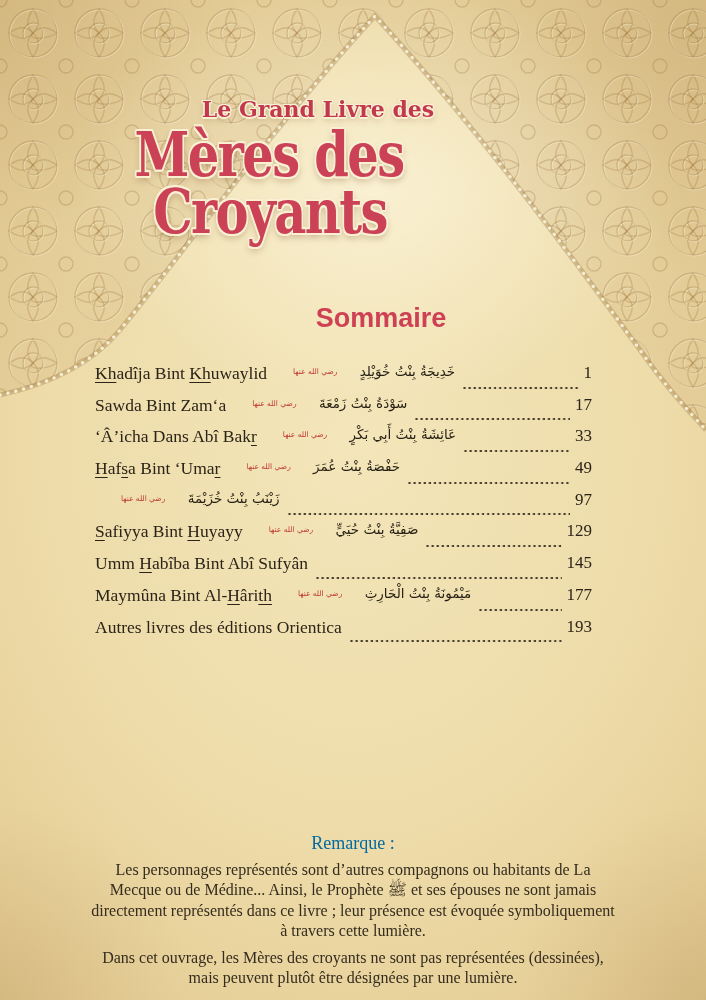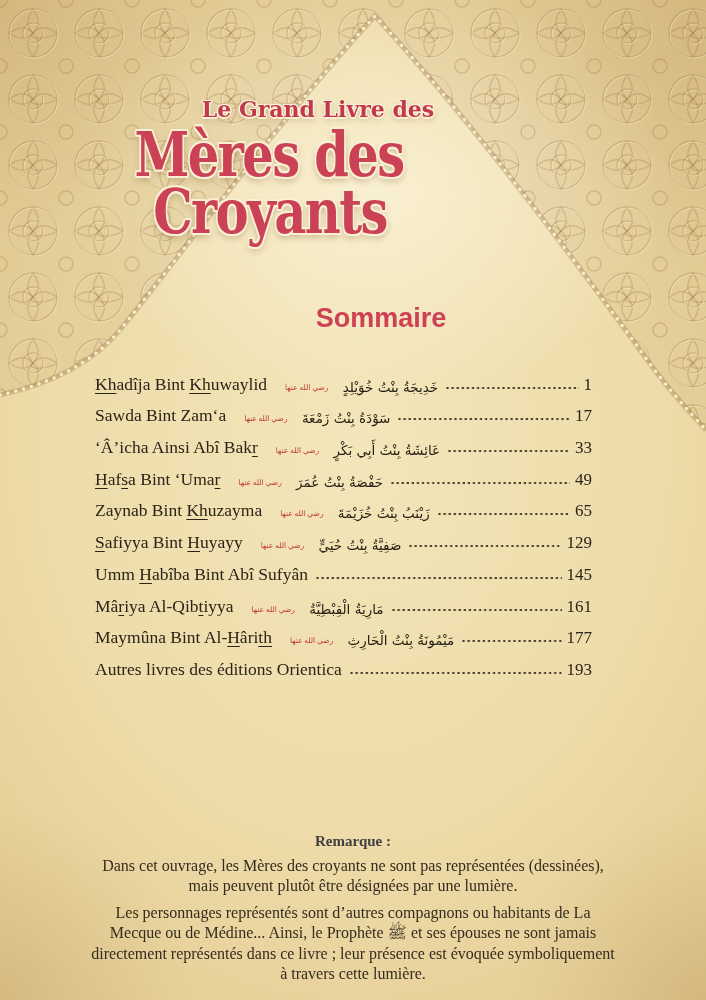--- a/index.html
+++ b/index.html
@@ -36,35 +36,35 @@
   .title-l2{transform:translateX(-11px) scaleX(0.80);}
 
   
   .toc-heading{
     position:absolute;top:303px;left:0;width:706px;text-align:center;
     font-family:"Liberation Sans",sans-serif;font-weight:bold;font-size:27px;color:#ce4155;padding-left:28px;
   }
 
   
   .toc-list{position:absolute;top:363px;left:95px;width:497px;}
-  .toc-row{display:flex;align-items:flex-end;height:31.7px;white-space:nowrap;}
+  .toc-row{display:flex;align-items:flex-start;height:31.7px;white-space:nowrap;}
   .toc-name{font-size:17.5px;color:#2b2418;}
   .toc-name u{text-decoration-thickness:1px;text-underline-offset:2.5px;}
   .toc-arabic{font-family:"DejaVu Sans",sans-serif;font-size:13.5px;color:#241e13;margin-left:8px;}
-  .hon{font-size:7.5px;color:#bf3a30;position:relative;top:-2px;margin:0 10px;font-family:Liberation Serif, serif;}
+  .hon{font-size:7.5px;color:#bf3a30;position:relative;top:-2px;margin:0 18px;}
   .leader{
     flex:1;align-self:flex-end;height:4px;margin:0 5px 5px 8px;
     background-image:radial-gradient(circle at 1.6px 2px, #463d2c 1.05px, rgba(0,0,0,0) 1.5px);
     background-size:5.1px 4px;background-repeat:repeat-x;
   }
   .toc-page{font-size:17px;color:#2b2418;}
 
   
   .remark-block{position:absolute;top:833px;left:0;width:706px;text-align:center;}
-  .remark-heading{font-weight:bold;font-size:15px;color:#404040;}
+  .remark-heading{font-weight:normal;font-size:18px;color:#0369a1;}
   .remark-para{
     width:528px;margin:6px auto 0;font-size:16px;line-height:1.28;color:#342c1e;
     font-family:"Liberation Serif","DejaVu Sans",serif;
   }
 </style>
 </head>
 <body>
 
 <svg class="ornament" width="706" height="1000" viewBox="0 0 706 1000" xmlns="http://www.w3.org/2000/svg">
   <defs>
@@ -108,64 +108,57 @@
       <span class="leader"></span>
       <span class="toc-page">1</span>
     </div>
     <div class="toc-row">
       <span class="toc-name"><span>Sawda Bint Zam‘a</span></span>
       <span class="toc-arabic" dir="rtl"><span>سَوْدَةُ بِنْتُ زَمْعَةَ</span> <span class="hon">رضي الله عنها</span></span>
       <span class="leader"></span>
       <span class="toc-page">17</span>
     </div>
     <div class="toc-row">
-      <span class="toc-name"><span>‘Â’icha Ainsi Abî Bak</span><u>r</u></span>
+      <span class="toc-name"><span>‘Â’icha Dans Abî Bak</span><u>r</u></span>
       <span class="toc-arabic" dir="rtl"><span>عَائِشَةُ بِنْتُ أَبِي بَكْرٍ</span> <span class="hon">رضي الله عنها</span></span>
       <span class="leader"></span>
       <span class="toc-page">33</span>
     </div>
     <div class="toc-row">
       <span class="toc-name"><u>H</u><span>af</span><u>s</u><span>a Bint ‘Uma</span><u>r</u></span>
       <span class="toc-arabic" dir="rtl"><span>حَفْصَةُ بِنْتُ عُمَرَ</span> <span class="hon">رضي الله عنها</span></span>
       <span class="leader"></span>
       <span class="toc-page">49</span>
     </div>
     <div class="toc-row">
-      <span class="toc-name"><span>Zaynab Bint </span><u>Kh</u><span>uzayma</span></span>
       <span class="toc-arabic" dir="rtl"><span>زَيْنَبُ بِنْتُ خُزَيْمَةَ</span> <span class="hon">رضي الله عنها</span></span>
       <span class="leader"></span>
-      <span class="toc-page">65</span>
+      <span class="toc-page">97</span>
     </div>
     <div class="toc-row">
       <span class="toc-name"><u>S</u><span>afiyya Bint </span><u>H</u><span>uyayy</span></span>
       <span class="toc-arabic" dir="rtl"><span>صَفِيَّةُ بِنْتُ حُيَيٍّ</span> <span class="hon">رضي الله عنها</span></span>
       <span class="leader"></span>
       <span class="toc-page">129</span>
     </div>
     <div class="toc-row">
       <span class="toc-name"><span>Umm </span><u>H</u><span>abîba Bint Abî Sufyân</span></span>
       <span class="leader"></span>
       <span class="toc-page">145</span>
-    </div>
-    <div class="toc-row">
-      <span class="toc-name"><span>Mâ</span><u>r</u><span>iya Al-Qib</span><u>t</u><span>iyya</span></span>
-      <span class="toc-arabic" dir="rtl"><span>مَارِيَةُ الْقِبْطِيَّةُ</span> <span class="hon">رضي الله عنها</span></span>
-      <span class="leader"></span>
-      <span class="toc-page">161</span>
     </div>
     <div class="toc-row">
       <span class="toc-name"><span>Maymûna Bint Al-</span><u>H</u><span>âri</span><u>th</u></span>
       <span class="toc-arabic" dir="rtl"><span>مَيْمُونَةُ بِنْتُ الْحَارِثِ</span> <span class="hon">رضي الله عنها</span></span>
       <span class="leader"></span>
       <span class="toc-page">177</span>
     </div>
     <div class="toc-row">
       <span class="toc-name"><span>Autres livres des éditions Orientica</span></span>
       <span class="leader"></span>
       <span class="toc-page">193</span>
     </div>
   </div>
 
 <div class="remark-block">
   <div class="remark-heading">Remarque :</div>
+  <p class="remark-para">Les personnages représentés sont d’autres compagnons ou habitants de La Mecque ou de Médine... Ainsi, le Prophète ﷺ et ses épouses ne sont jamais directement représentés dans ce livre ; leur présence est évoquée symboliquement à travers cette lumière.</p>
   <p class="remark-para">Dans cet ouvrage, les Mères des croyants ne sont pas représentées (dessinées), mais peuvent plutôt être désignées par une lumière.</p>
-  <p class="remark-para">Les personnages représentés sont d’autres compagnons ou habitants de La Mecque ou de Médine... Ainsi, le Prophète ﷺ et ses épouses ne sont jamais directement représentés dans ce livre ; leur présence est évoquée symboliquement à travers cette lumière.</p>
 </div>
 
 </body></html>

